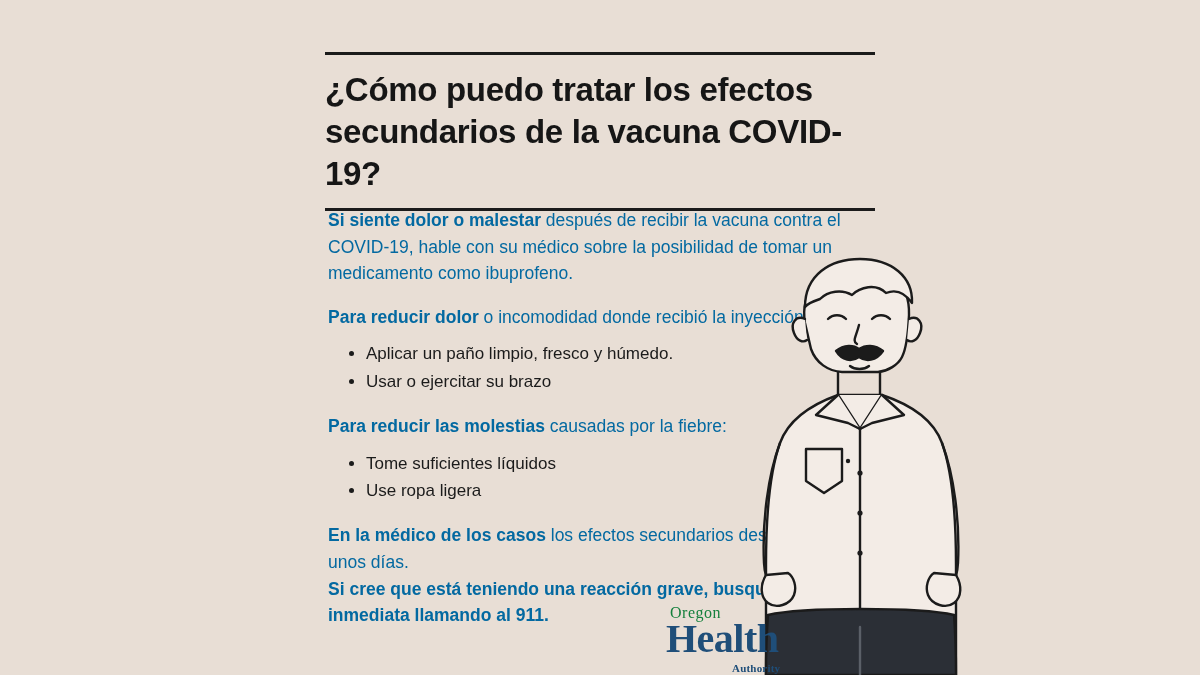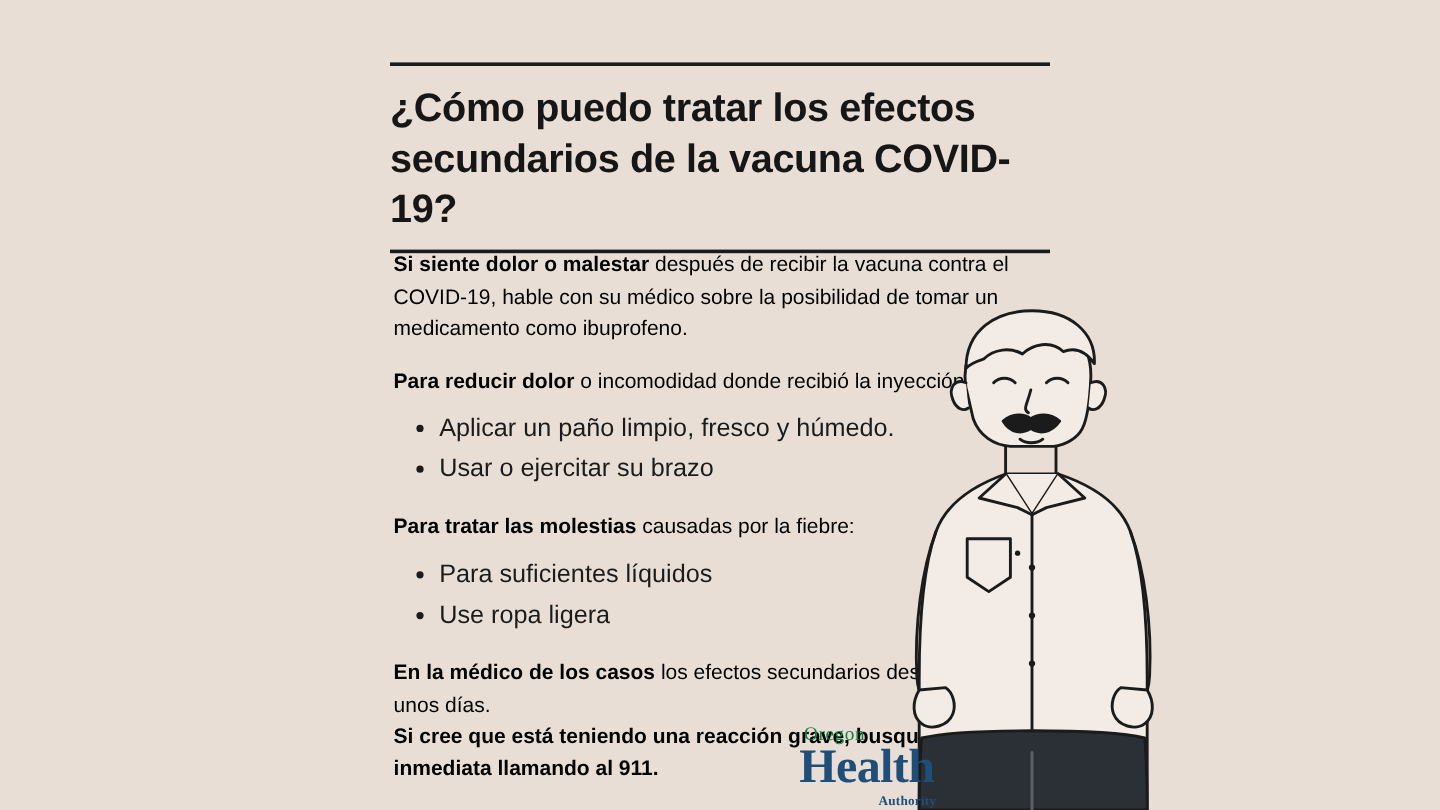--- a/index.html
+++ b/index.html
@@ -48,30 +48,30 @@
   .body-copy {
     position: absolute;
     left: 328px;
     top: 207px;
     width: 545px;
   }
   .para {
     font-size: 17.5px;
     line-height: 1.52;
     margin: 0 0 17px 0;
-    color: #000000;
+    color: #0369a1;
   }
   .para b { font-weight: bold; }
   ul.bullets {
     margin: -6px 0 18px 0;
     padding-left: 38px;
     list-style: disc;
   }
   ul.bullets li {
-    font-size: 21px;
+    font-size: 17px;
     line-height: 1.55;
     margin-bottom: 1px;
   }
   .para.final { margin-bottom: 0; }
   .strong-line { font-weight: bold; }
 
   
   .illustration {
     position: absolute;
     right: 160px;
@@ -141,25 +141,25 @@
     <p class="para">
       <b>Para reducir dolor</b><span> o incomodidad donde recibió la inyección:</span>
     </p>
 
     <ul class="bullets">
       <li>Aplicar un paño limpio, fresco y húmedo.</li>
       <li>Usar o ejercitar su brazo</li>
     </ul>
 
     <p class="para">
-      <b>Para tratar las molestias</b><span> causadas por la fiebre:</span>
+      <b>Para reducir las molestias</b><span> causadas por la fiebre:</span>
     </p>
 
     <ul class="bullets">
-      <li>Para suficientes líquidos</li>
+      <li>Tome suficientes líquidos</li>
       <li>Use ropa ligera</li>
     </ul>
 
     <p class="para final">
       <b>En la médico de los casos</b><span> los efectos secundarios desaparecen en unos días.</span><br>
       <span class="strong-line">Si cree que está teniendo una reacción grave, busque atención inmediata llamando al 911.</span>
     </p>
   </div>
 
   <svg class="illustration" viewBox="0 0 330 430" aria-hidden="true">

